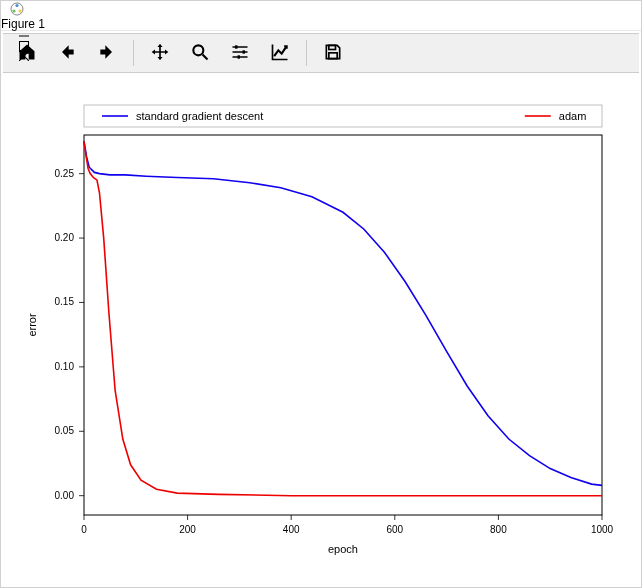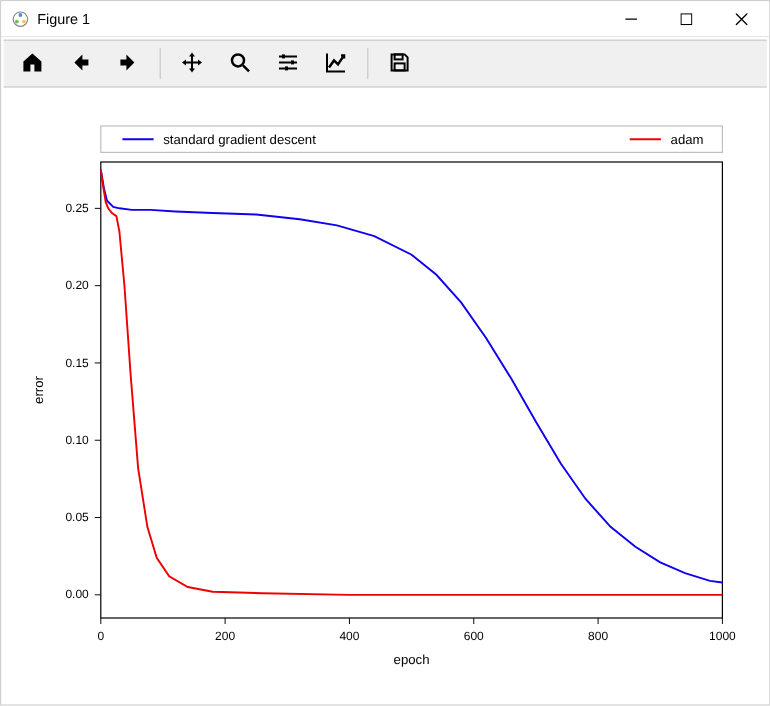--- a/index.html
+++ b/index.html
@@ -10,23 +10,24 @@
     font-family: "Segoe UI", Arial, sans-serif;
     font-size: 12px;
     background: #fff;
     overflow: hidden;
     border: 1px solid #d0d0d0;
   }
   
   .titlebar {
     height: 30px;
     display: flex;
-    align-items: center;
+    align-items: flex-start;
     background: #fff;
     border-bottom: 1px solid #e8e8e8;
+    flex-direction: column;
   }
   .titlebar .app-icon {
     width: 16px; height: 16px;
     margin: 0 6px 0 8px;
   }
   .titlebar .title {
     flex: 0 0 auto;
     font-size: 12px;
     color: #000;
   }

